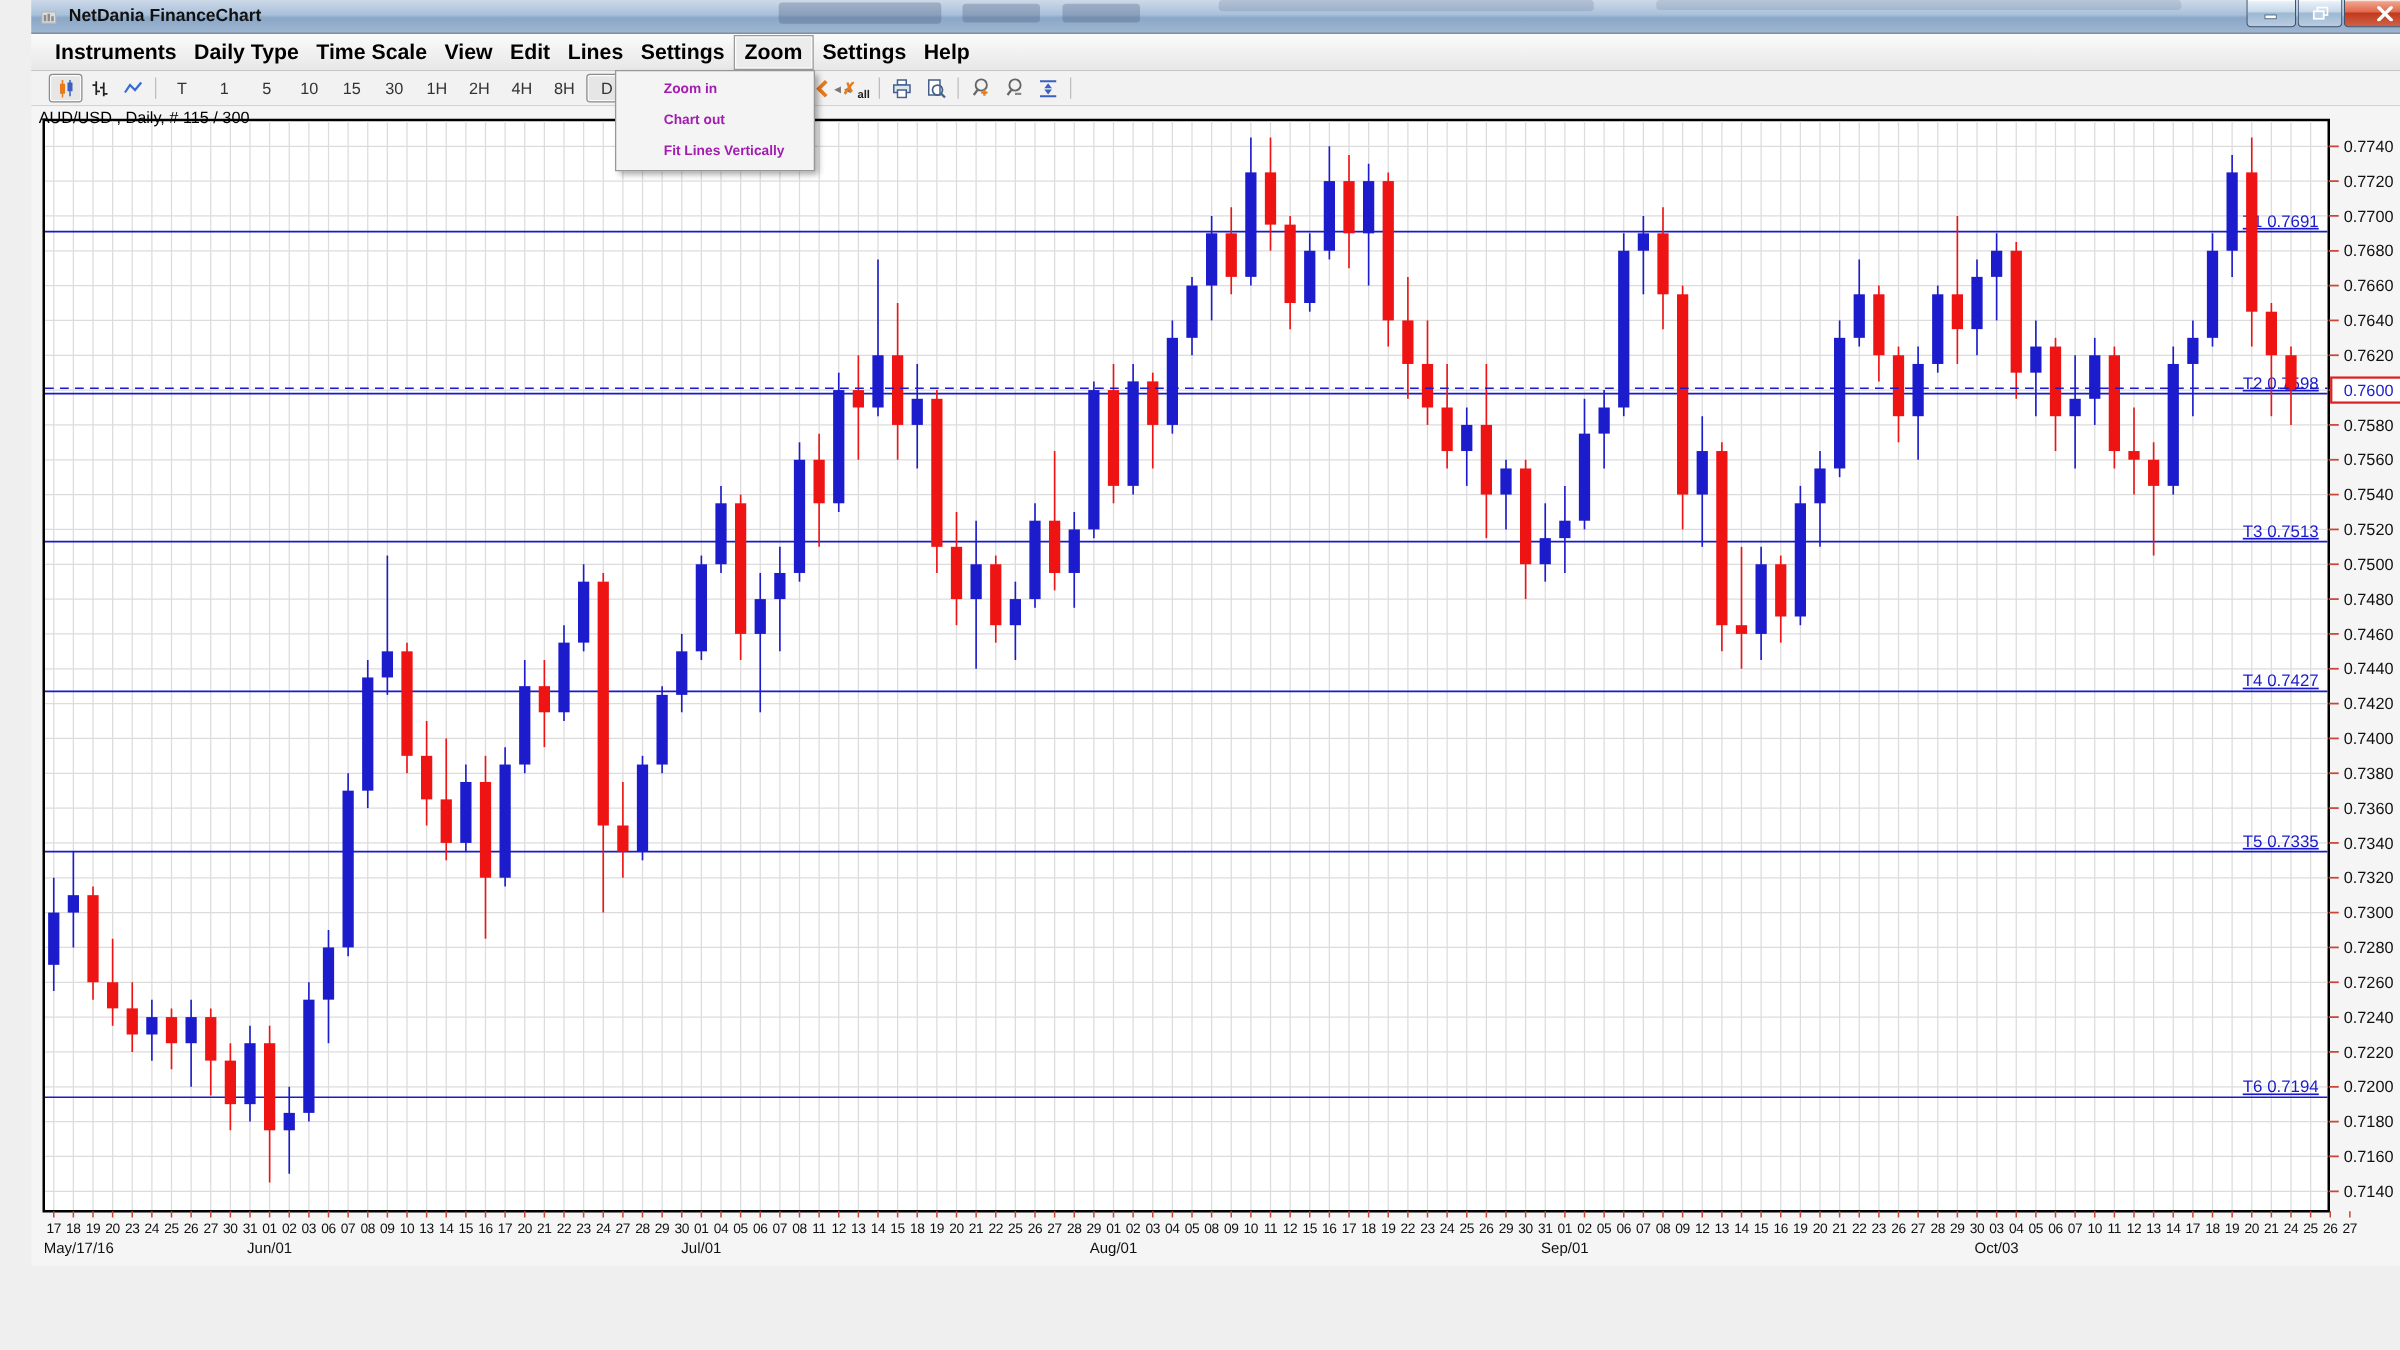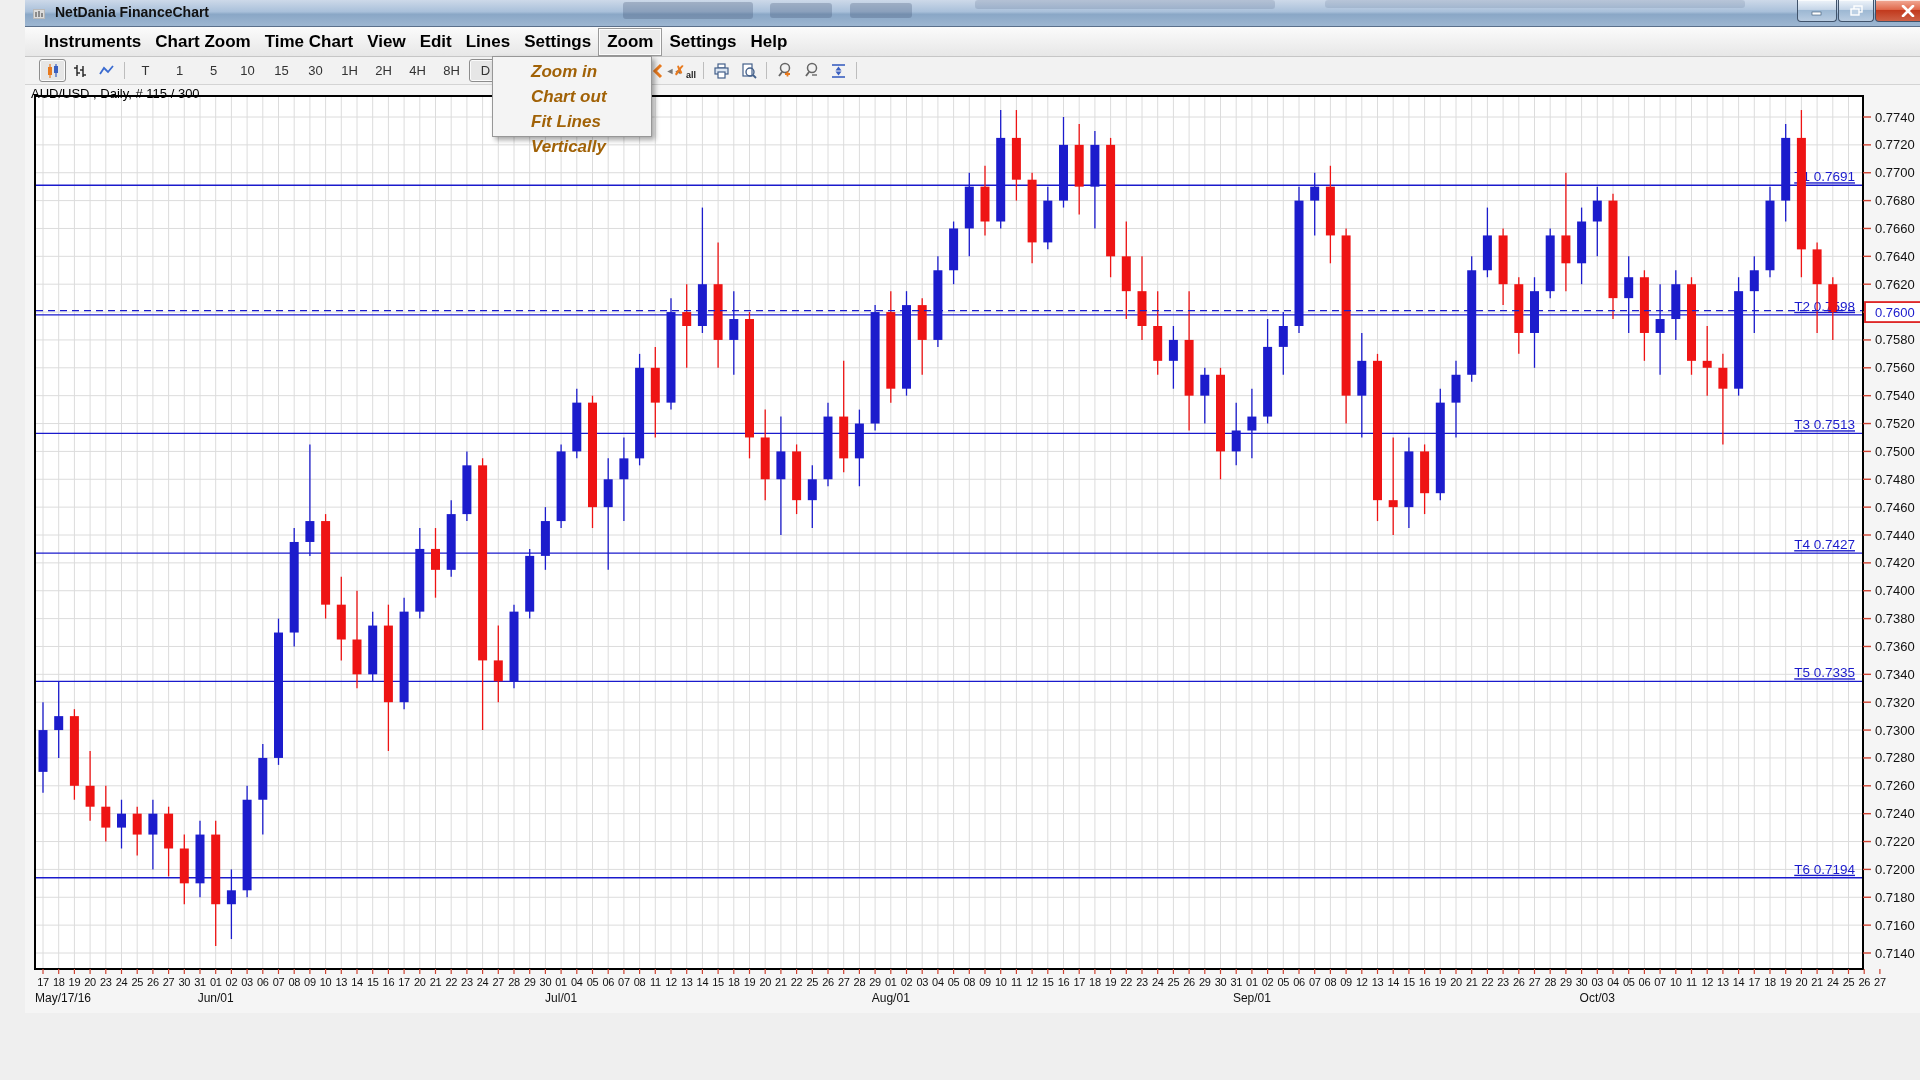--- a/index.html
+++ b/index.html
@@ -48,22 +48,22 @@
 
   
   .chartwrap{position:relative;height:928px;background:#f5f5f5;}
   .chart-label{position:absolute;left:6px;top:1px;font-size:13px;color:#000;z-index:2;}
   #chart-svg{position:absolute;left:8px;top:4px;}
   svg text{font-family:"Liberation Sans",sans-serif;}
 
   
   .dropdown{position:absolute;top:56px;left:447px;width:158px;background:#f4f4f4;
     border:1px solid #979797;box-shadow:3px 3px 5px rgba(0,0,0,.35);z-index:50;padding:2px 0;}
-  .dd-item{height:25px;line-height:25px;padding-left:38px;font-size:17px;
-    font-weight:bold;color:#a16207;cursor:default;font-style:italic;}
+  .dd-item{height:25px;line-height:25px;padding-left:38px;font-size:11px;
+    font-weight:bold;color:#a21caf;cursor:default;}
 </style>
 </head>
 <body>
 
 <div class="app">
 
   <div class="titlebar">
     <div class="ghost" style="left:598px;top:2px;width:130px;height:17px;"></div>
     <div class="ghost" style="left:745px;top:3px;width:62px;height:15px;"></div>
     <div class="ghost" style="left:825px;top:3px;width:62px;height:15px;"></div>
@@ -94,22 +94,22 @@
       <div class="wbtn close">
         <svg width="14" height="12">
             <path d="M2 1 L12 11 M12 1 L2 11" stroke="#fff" stroke-width="2.6" stroke-linecap="round"></path>
           </svg>
       </div>
     </div>
   </div>
 
   <div class="menubar" id="menubar">
       <span class="menu-item">Instruments</span>
-      <span class="menu-item">Chart Zoom</span>
-      <span class="menu-item">Time Chart</span>
+      <span class="menu-item">Daily Type</span>
+      <span class="menu-item">Time Scale</span>
       <span class="menu-item">View</span>
       <span class="menu-item">Edit</span>
       <span class="menu-item">Lines</span>
       <span class="menu-item">Settings</span>
       <span class="menu-item open">Zoom</span>
       <span class="menu-item">Settings</span>
       <span class="menu-item">Help</span>
     </div>
 
   <div class="toolbar">

